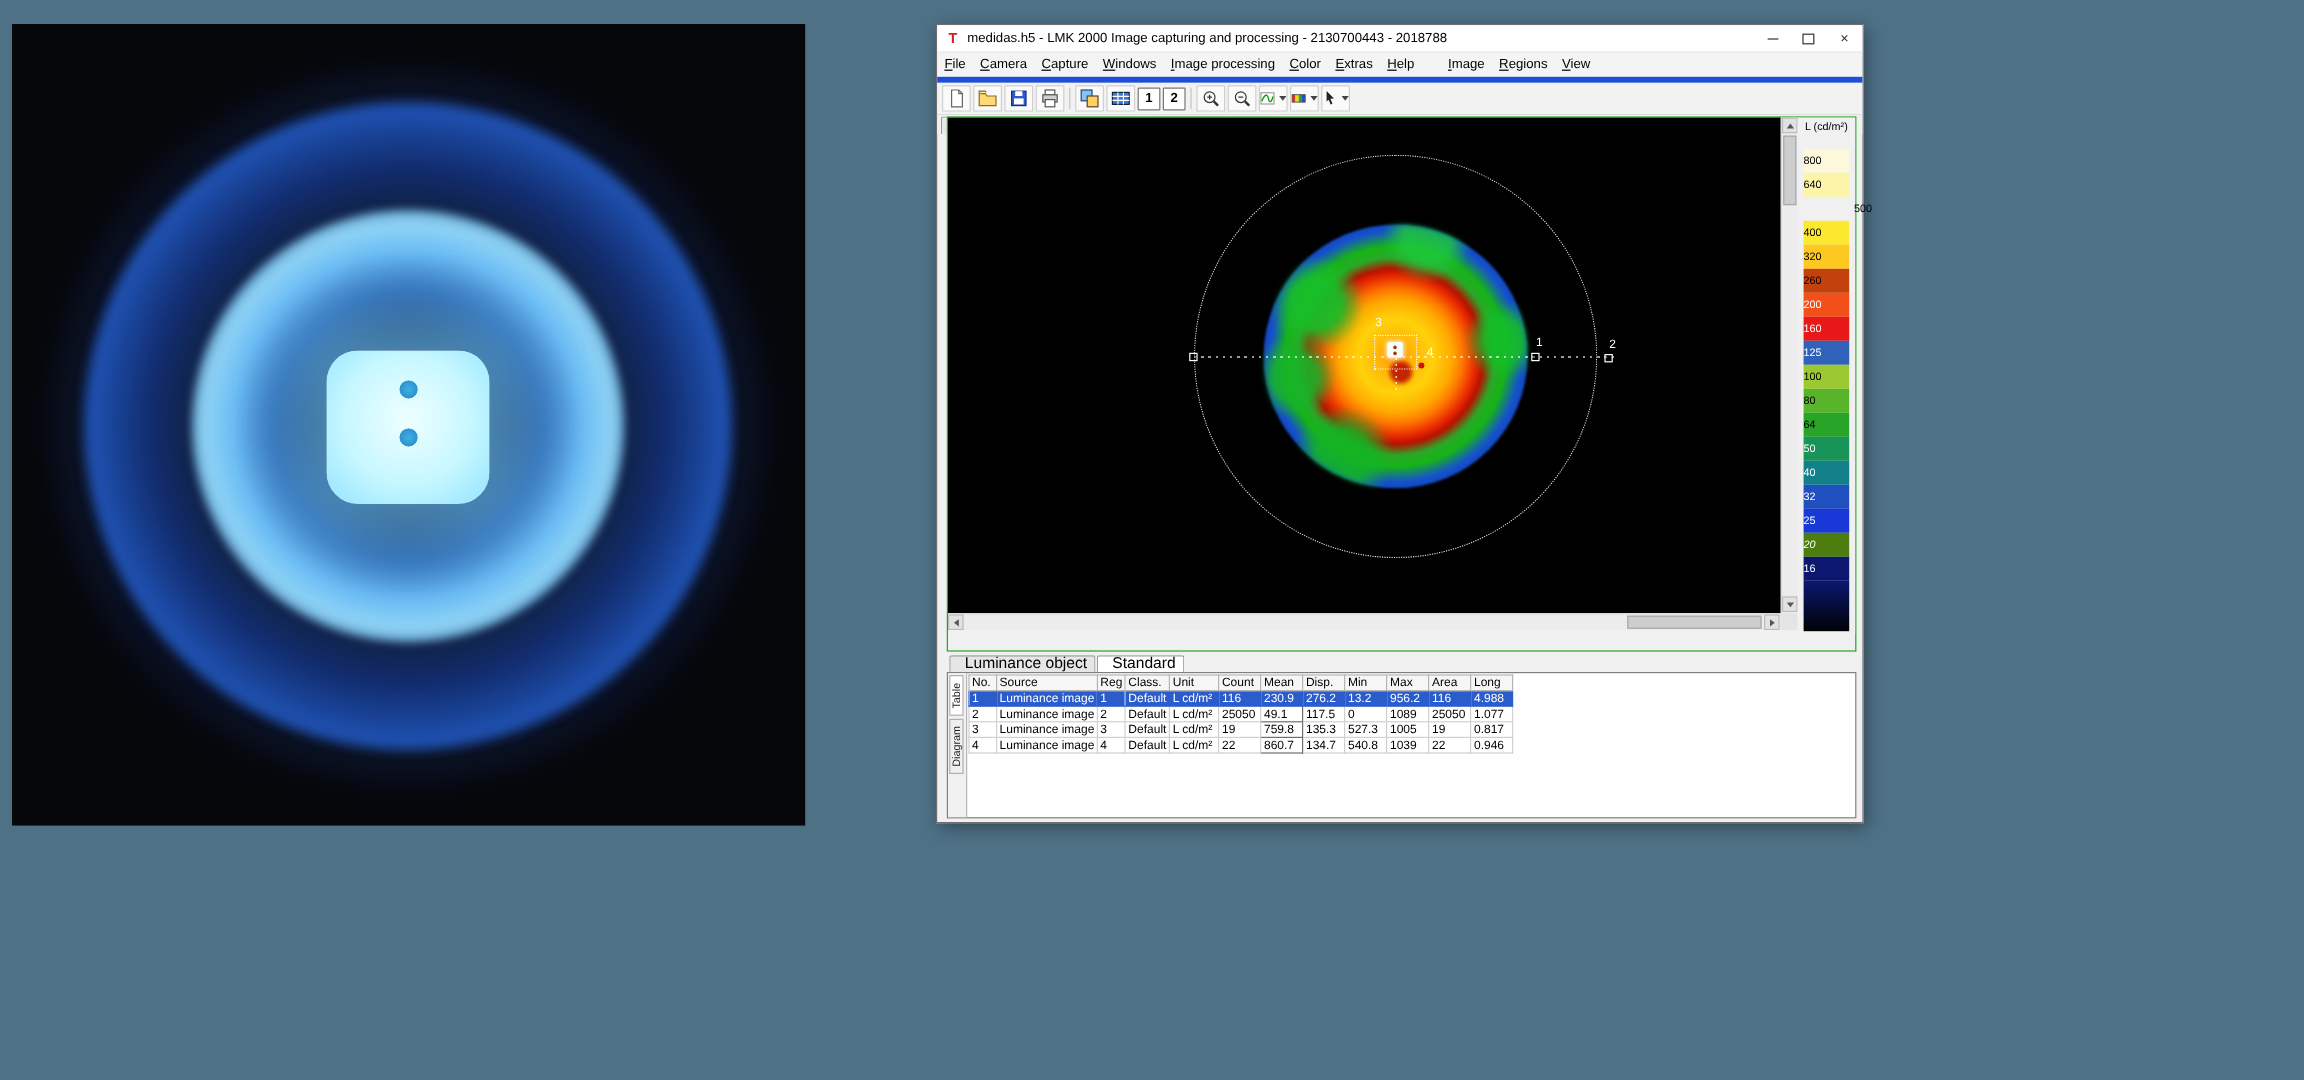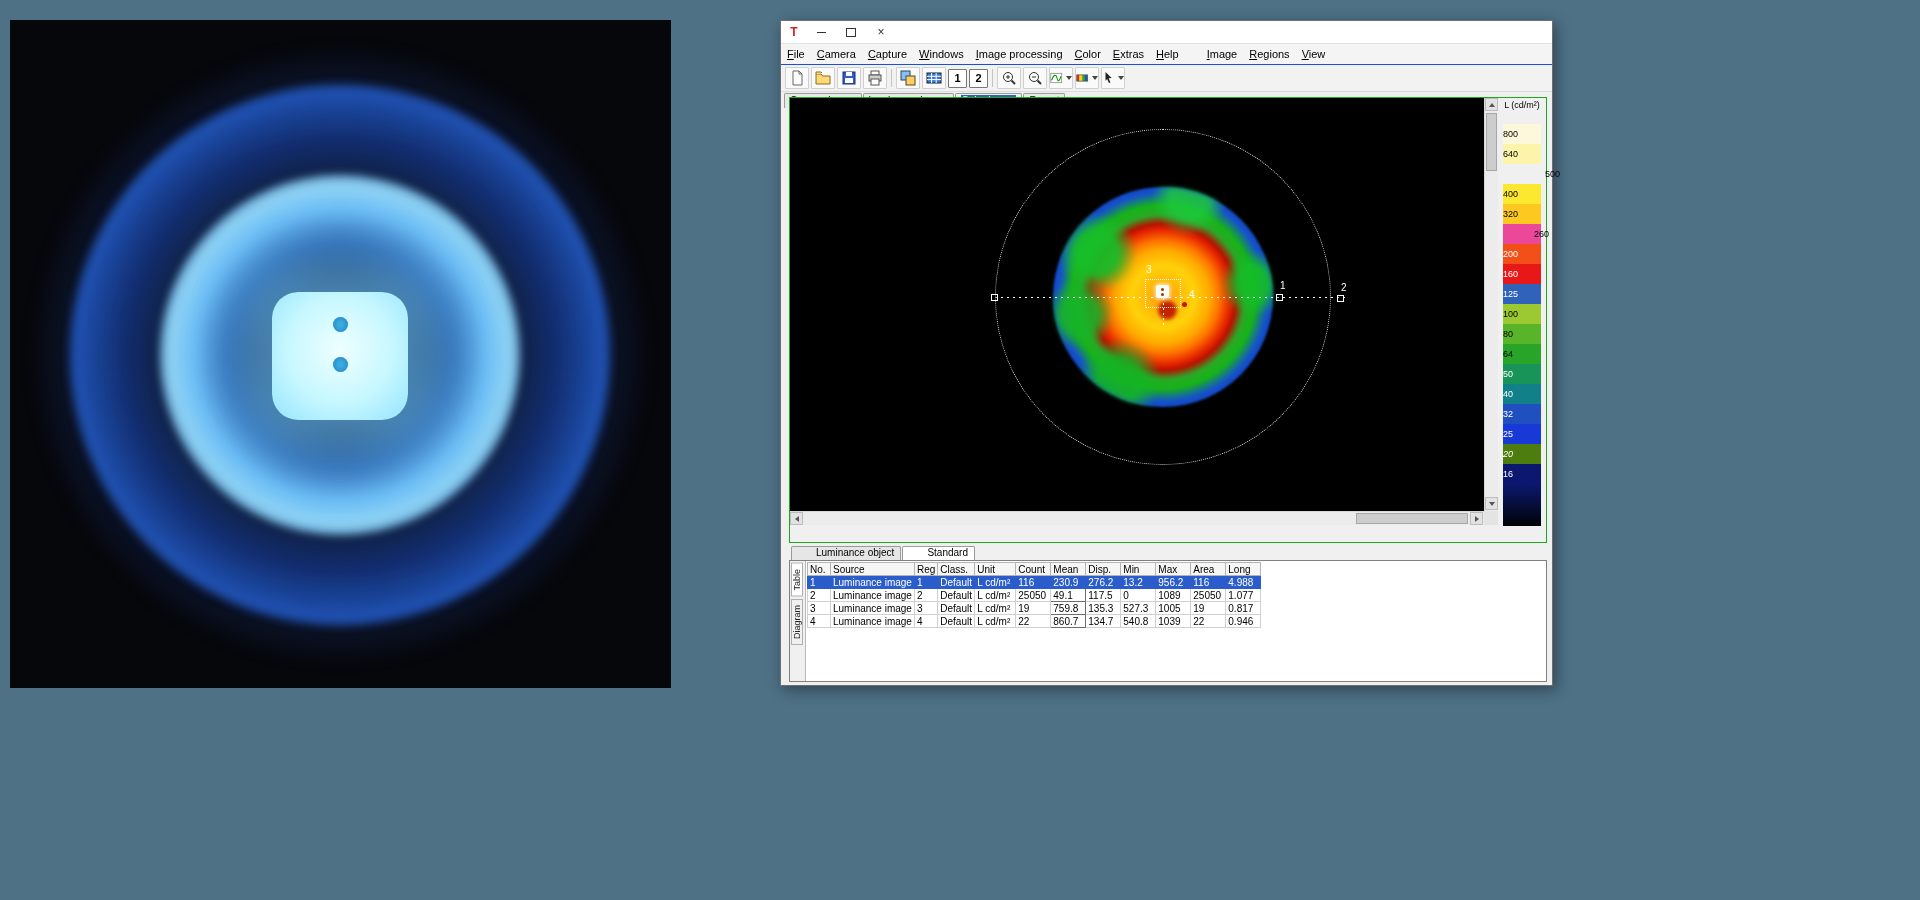--- a/index.html
+++ b/index.html
@@ -33,21 +33,21 @@
 
   .titlebar{height:22px;background:#ffffff;display:flex;align-items:center;border-bottom:1px solid #e3e3e3;}
   .app-icon{width:16px;height:14px;margin:0 4px 0 5px;color:#d42020;font-weight:bold;font-size:12px;line-height:14px;text-align:center;}
   .title-text{font-size:11px;white-space:pre;overflow:hidden;flex:1;}
   .win-controls{display:flex;height:100%;}
   .wbtn{width:30px;height:100%;display:flex;align-items:center;justify-content:center;}
   .glyph-min{width:9px;height:1px;background:#333;}
   .glyph-max{width:8px;height:7px;border:1px solid #333;}
   .glyph-close{font-size:12px;color:#333;line-height:1;}
 
-  .menubar{height:20px;background:#f4f4f4;display:flex;align-items:center;font-size:11px;border-bottom:1px solid #1d4ed8;}
+  .menubar{height:20px;background:#f4f4f4;display:flex;align-items:center;font-size:11px;border-bottom:5px solid #1d4ed8;}
   .menu-group{display:flex;}
   .menu-item{padding:2px 6px;white-space:nowrap;}
   .menu-gap{width:16px;}
 
   .toolbar{height:26px;background:#f2f2f2;display:flex;align-items:center;padding:0 4px;border-bottom:1px solid #dcdcdc;}
   .tbtn{width:22px;height:20px;display:flex;align-items:center;justify-content:center;border:1px solid #d0d0d0;
         background:#fafafa;margin-right:2px;border-radius:1px;}
   .tbtn svg{display:block;}
   .tbtn.num{width:17px;height:17px;font-size:11px;font-weight:bold;border:1px solid #777;background:#fff;}
   .tsep{width:1px;height:18px;background:#c4c4c4;margin:0 4px 0 2px;}
@@ -122,21 +122,21 @@
   .legend-filler{position:absolute;left:5px;top:386px;width:38px;height:42px;
     background:linear-gradient(#0c1870,#000205);}
 
   .statusbar{position:absolute;left:0;top:428px;width:756px;height:16px;background:#f0f0f0;
     border:1px solid;border-color:#9a9a9a #ffffff #ffffff #9a9a9a;box-sizing:border-box;
     font-size:10px;line-height:14px;padding-left:3px;white-space:pre;}
 
   
   .bottompanel{position:absolute;left:8px;top:524px;width:758px;height:138px;}
   .bp-tabs{height:15px;display:flex;align-items:flex-end;padding-left:2px;}
-  .bp-tab{font-size:10px;line-height:12px;padding:0 6px 1px 24px;border:1px solid #9a9a9a;border-bottom:none;
+  .bp-tab{font-size:13px;line-height:12px;padding:0 6px 1px 12px;border:1px solid #9a9a9a;border-bottom:none;
     background:#e6e6e6;margin-right:1px;border-radius:2px 2px 0 0;}
   .bp-tab.active{background:#ffffff;}
   .bp-body{position:absolute;left:0;top:15px;width:758px;height:122px;background:#fff;border:1px solid #808080;box-sizing:border-box;}
   .side-strip{position:absolute;left:0;top:0;width:16px;height:120px;background:#f0f0f0;border-right:1px solid #b8b8b8;box-sizing:border-box;}
   .side-tab{writing-mode:vertical-rl;transform:rotate(180deg);font-size:9px;border:1px solid #b0b0b0;
     margin:2px 1px;padding:5px 0;background:#f0f0f0;color:#222;}
   .side-tab.active{background:#fff;}
 
   table.meas{border-collapse:collapse;font-size:10px;table-layout:fixed;}
   table.meas th{border:1px solid #b4b4b4;background:#f6f6f6;font-weight:normal;text-align:left;
@@ -157,20 +157,21 @@
     <div class="ring-mid"></div>
     <div class="lamp-square"></div>
     <div class="lamp-dot d1"></div>
     <div class="lamp-dot d2"></div>
   </div>
 
   <div id="win">
 
     <div class="titlebar">
       <div class="app-icon">T</div>
+      <div class="title-text">medidas.h5 - LMK 2000 Image capturing and processing - 2130700443 - 2018788</div>
       <div class="win-controls">
         <div class="wbtn">
             <div class="glyph-min"></div>
           </div>
         <div class="wbtn">
             <div class="glyph-max"></div>
           </div>
         <div class="wbtn">
             <div class="glyph-close">×</div>
           </div>
@@ -329,21 +330,21 @@
 
       <div class="legend">
         <div class="legend-title">L (cd/m²)</div>
         <div class="legend-max">1080</div>
         <div class="legend-entries">
             <div class="legend-row" style="background: rgb(253, 248, 220); color: rgb(0, 0, 0);">800</div>
             <div class="legend-row" style="background: rgb(252, 244, 168); color: rgb(0, 0, 0);">640</div>
             <div class="legend-row" style="background: rgb(253, 240, 108); color: rgb(0, 0, 0); margin-left: 42px;">500</div>
             <div class="legend-row" style="background: rgb(253, 232, 48); color: rgb(0, 0, 0);">400</div>
             <div class="legend-row" style="background: rgb(253, 200, 32); color: rgb(0, 0, 0);">320</div>
-            <div class="legend-row" style="background: #ec4899; color: rgb(0, 0, 0); padding-left: 31px;">260</div>
+            <div class="legend-row" style="background: #c2410c; color: rgb(0, 0, 0);">260</div>
             <div class="legend-row" style="background: rgb(242, 80, 24); color: rgb(255, 255, 255);">200</div>
             <div class="legend-row" style="background: rgb(232, 24, 24); color: rgb(255, 255, 255);">160</div>
             <div class="legend-row" style="background: rgb(47, 98, 184); color: rgb(255, 255, 255);">125</div>
             <div class="legend-row" style="background: rgb(156, 200, 50); color: rgb(0, 0, 0);">100</div>
             <div class="legend-row" style="background: rgb(88, 180, 40); color: rgb(0, 0, 0);">80</div>
             <div class="legend-row" style="background: rgb(40, 164, 40); color: rgb(0, 0, 0);">64</div>
             <div class="legend-row" style="background: rgb(24, 148, 88); color: rgb(255, 255, 255);">50</div>
             <div class="legend-row" style="background: rgb(18, 128, 136); color: rgb(255, 255, 255);">40</div>
             <div class="legend-row" style="background: rgb(32, 80, 192); color: rgb(255, 255, 255);">32</div>
             <div class="legend-row" style="background: rgb(24, 56, 216); color: rgb(255, 255, 255);">25</div>

